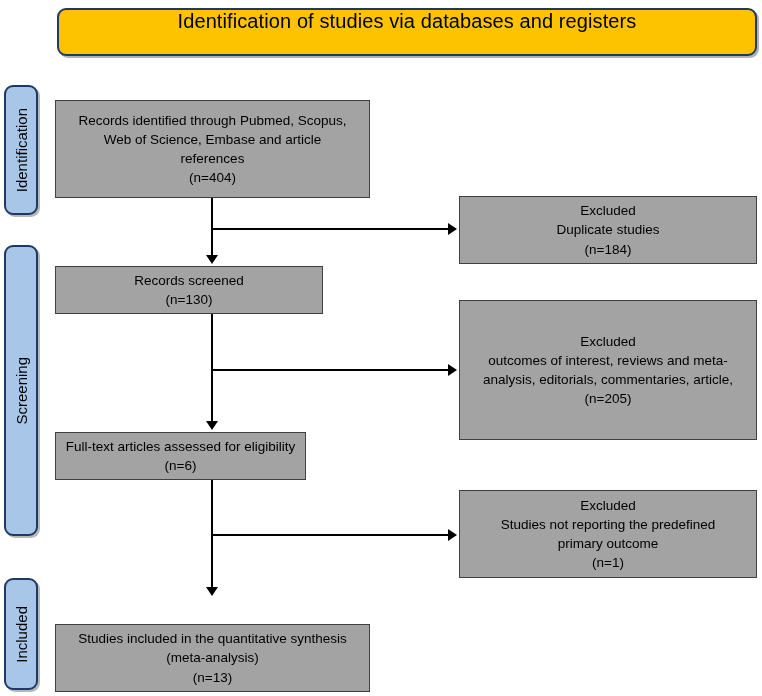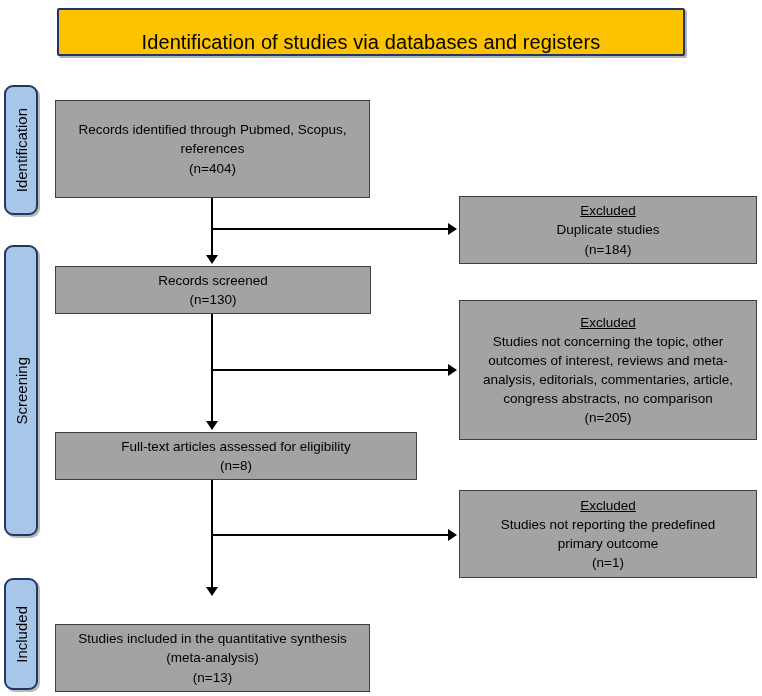--- a/index.html
+++ b/index.html
@@ -17,28 +17,28 @@
     height: 696px;
     background: #ffffff;
     overflow: hidden;
   }
 
   
   .header-banner {
     position: absolute;
     left: 57px;
     top: 8px;
-    width: 628px;
+    width: 700px;
     height: 48px;
     background: #FDC300;
     border: 2px solid #1F3864;
-    border-radius: 2px;
+    border-radius: 9px;
     box-sizing: border-box;
     display: flex;
-    align-items: flex-end;
+    align-items: flex-start;
     justify-content: center;
     box-shadow: 2px 2px 0 rgba(0,0,0,0.30);
   }
   .header-banner .header-title {
     font-size: 20px;
     color: #000000;
     letter-spacing: 0.1px;
     white-space: nowrap;
   }
 
@@ -78,26 +78,26 @@
     flex-direction: column;
     align-items: center;
     justify-content: center;
     padding: 21px 8px;
     text-align: center;
     font-size: 13.5px;
     color: #000000;
     line-height: 1.42;
   }
   .flow-box .line { display: block; white-space: nowrap; }
-  .flow-box .underline { text-decoration: underline; }
+  .flow-box .underline { }
 
   
   #box-identified   { left: 55px; top: 100px; width: 315px; height: 98px; }
-  #box-screened     { left: 55px; top: 266px; width: 316px; height: 48px; }
-  #box-fulltext     { left: 55px; top: 432px; width: 362px; height: 48px; text-align: right; }
+  #box-screened     { left: 55px; top: 266px; width: 268px; height: 48px; }
+  #box-fulltext     { left: 55px; top: 432px; width: 251px; height: 48px; text-align: right; }
   #box-included     { left: 55px; top: 624px; width: 315px; height: 68px; }
 
   
   #box-excl-dup     { left: 459px; top: 196px; width: 298px; height: 68px; }
   #box-excl-topic   { left: 459px; top: 300px; width: 298px; height: 140px; }
   #box-excl-outcome { left: 459px; top: 490px; width: 298px; height: 88px; }
 
   
   .conn {
     position: absolute;
@@ -154,52 +154,51 @@
   </div>
   <div class="stage-pill" id="pill-screening">
     <span class="stage-label">Screening</span>
   </div>
   <div class="stage-pill" id="pill-included">
     <span class="stage-label">Included</span>
   </div>
 
   <div class="flow-box" id="box-identified">
     <span class="line">Records identified through Pubmed, Scopus,</span>
+    <span class="line">Web of Science, Embase and article</span>
     <span class="line">references</span>
     <span class="line">(n=404)</span>
   </div>
 
   <div class="flow-box" id="box-screened">
     <span class="line">Records screened</span>
     <span class="line">(n=130)</span>
   </div>
 
   <div class="flow-box" id="box-fulltext">
     <span class="line">Full-text articles assessed for eligibility</span>
-    <span class="line">(n=8)</span>
+    <span class="line">(n=6)</span>
   </div>
 
   <div class="flow-box" id="box-included">
     <span class="line">Studies included in the quantitative synthesis</span>
     <span class="line">(meta-analysis)</span>
     <span class="line">(n=13)</span>
   </div>
 
   <div class="flow-box" id="box-excl-dup">
     <span class="line underline">Excluded</span>
     <span class="line">Duplicate studies</span>
     <span class="line">(n=184)</span>
   </div>
 
   <div class="flow-box" id="box-excl-topic">
     <span class="line underline">Excluded</span>
-    <span class="line">Studies not concerning the topic, other</span>
     <span class="line">outcomes of interest, reviews and meta-</span>
     <span class="line">analysis, editorials, commentaries, article,</span>
-    <span class="line">congress abstracts, no comparison</span>
     <span class="line">(n=205)</span>
   </div>
 
   <div class="flow-box" id="box-excl-outcome">
     <span class="line underline">Excluded</span>
     <span class="line">Studies not reporting the predefined</span>
     <span class="line">primary outcome</span>
     <span class="line">(n=1)</span>
   </div>
 

